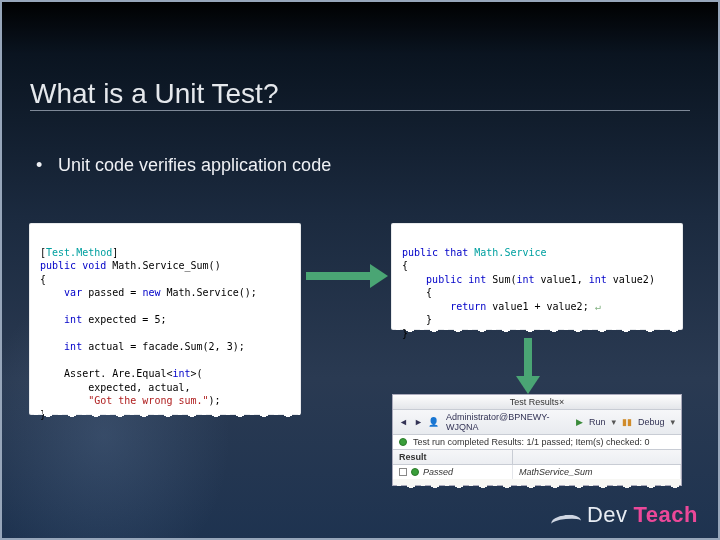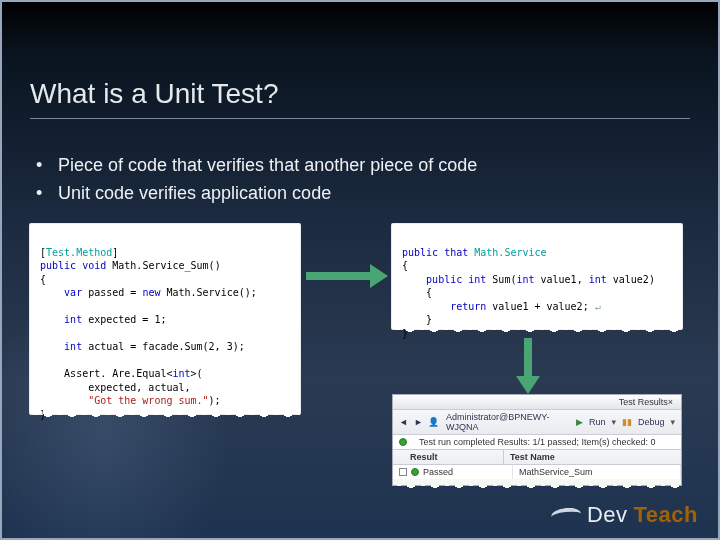--- a/index.html
+++ b/index.html
@@ -12,21 +12,20 @@
     overflow: hidden;
   }
   .bg-face {
     position: absolute; left: 0; bottom: 0; width: 260px; height: 260px;
     background: radial-gradient(ellipse 180px 220px at 40% 60%, rgba(120,150,190,0.35), rgba(30,50,80,0) 70%);
     opacity: 0.6;
   }
   .title-wrap {
     position: absolute; top: 78px; left: 30px; right: 30px;
     border-bottom: 1px solid rgba(200,210,225,0.6);
-    padding-bottom: 8px;
   }
   .title { font-size: 28px; color: #e5e8ec; font-weight: normal; }
   .bullets {
     position: absolute; top: 152px; left: 30px; right: 30px;
     font-size: 18px; line-height: 1.45;
     color: #eef0f4;
   }
   .bullets li { list-style: none; padding-left: 28px; position: relative; margin-bottom: 2px; }
   .bullets li::before { content: "•"; position: absolute; left: 6px; }
   .code-box {
@@ -49,46 +48,46 @@
   .attr { color: #00a0a0; }
   .str { color: #b02020; }
   .mono { white-space: pre; }
   .test-results {
     position: absolute; top: 394px; left: 392px; width: 290px; height: 92px;
     background: #f7f7f4; border: 1px solid #aab;
     font-family: Tahoma, Arial, sans-serif; font-size: 9px; color: #333;
   }
   .tr-header {
     background: linear-gradient(#fdfdfd,#e4e6ea);
-    border-bottom: 1px solid #c8ccd4; padding: 2px 8px; font-size: 9px;
-    display: flex; align-items: center; justify-content: flex-end;
+    border-bottom: 1px solid #c8ccd4; padding: 2px 21px; font-size: 9px;
+    display: flex; align-items: center; justify-content: center;
   }
   .tr-toolbar {
     background: linear-gradient(#f6f7f9,#e8ebef);
     border-bottom: 1px solid #c8ccd4; padding: 2px 6px;
     display: flex; align-items: center; gap: 6px;
     color: #335;
   }
   .tr-toolbar .glyph { display:inline-block; }
   .tr-summary {
     background: #ffffff; border-bottom: 1px solid #c8ccd4; padding: 2px 6px;
-    display: flex; align-items: center; gap: 12px;
+    display: flex; align-items: center; gap: 6px;
   }
   .tr-summary .ico {
     width: 8px; height: 8px; border-radius: 50%; background: #3a9f3a;
     border: 1px solid #2a7a2a; display:inline-block;
   }
   .tr-columns {
     background: linear-gradient(#f5f6f8,#eceef2);
     border-bottom: 1px solid #c8ccd4; display:flex;
   }
   .tr-col { padding: 2px 6px; font-weight: bold; }
-  .tr-col.a { width: 100px; border-right: 1px solid #c8ccd4; margin-left: 11px; }
+  .tr-col.a { width: 120px; border-right: 1px solid #c8ccd4; }
   .tr-col.b { flex: 1; }
-  .tr-row { display:flex; background:#fff; }
+  .tr-row { display:flex; background:#fff;font-style:italic; }
   .tr-cell { padding: 2px 6px; border-right: 1px solid #e4e6ea; }
   .tr-cell.a { width: 120px; display:flex; align-items:center; gap:4px; }
   .tr-cell.b { flex:1; }
   .pass-ico { width:8px; height:8px; border-radius:50%; background:#3a9f3a; border:1px solid #2a7a2a; }
   .test-results::after {
     content: ""; position: absolute; left: 0; right: 0; bottom: -6px; height: 10px;
     background:
       radial-gradient(circle at 6px 0px, #f7f7f4 5px, transparent 5px),
       radial-gradient(circle at 18px 2px, #f7f7f4 5px, transparent 5px);
     background-size: 24px 12px; background-repeat: repeat-x;
@@ -101,54 +100,53 @@
     border-left: 18px solid #4aa574; border-top: 12px solid transparent; border-bottom: 12px solid transparent; }
   .arrow-down {
     position: absolute; top: 338px; left: 520px; width: 16px; height: 54px;
   }
   .arrow-down .shaft { position:absolute; top:0; left:4px; width:8px; height:38px; background:#4aa574; }
   .arrow-down .head { position:absolute; top:38px; left:-4px; width:0; height:0;
     border-top: 18px solid #4aa574; border-left: 12px solid transparent; border-right: 12px solid transparent; }
   .logo {
     position: absolute; right: 22px; bottom: 12px;
     font-family: Arial, sans-serif; font-size: 22px; letter-spacing: 0.5px;
-    display: flex; gap: 6px;
+    display: flex; align-items: center; gap: 6px;
   }
   .logo .swoosh {
     width: 30px; height: 12px; border-top: 4px solid #cfd6e2; border-radius: 28px 28px 0 0 / 14px 14px 0 0;
     transform: translateY(6px) rotate(-6deg);
   }
   .logo .dev { color: #e8edf4; font-weight: 300; }
-  .logo .teach { color: #a16207; font-weight: 700; }
+  .logo .teach { color: #ec4899; font-weight: 700; }
   .frame { position:absolute; inset:0; border: 2px solid #97a6ba; pointer-events:none; }
   .para-mark { color:#7fb07f; }
 </style>
 </head>
 <body>
 
 <div class="bg-face"></div>
 <div class="frame"></div>
 
 <div class="title-wrap">
   <h1 class="title">What is a Unit Test?</h1>
 </div>
 
 <ul class="bullets">
-  <li>Piece of code that verifies that another piece of code</li>
   <li>Unit code verifies application code</li>
 </ul>
 
 <div class="code-box code-left">
   <div class="mono">
 <span>[</span><span class="attr">Test.Method</span><span>]</span>
 <span class="kw">public</span> <span class="kw">void</span> <span>Math.Service_Sum()</span>
 <span>{</span>
     <span class="kw">var</span><span> passed = </span><span class="kw">new</span><span> Math.Service();</span>
 
-    <span class="kw">int</span><span> expected = 1;</span>
+    <span class="kw">int</span><span> expected = 5;</span>
 
     <span class="kw">int</span><span> actual = facade.Sum(2, 3);</span>
 
     <span>Assert. Are.Equal&lt;</span><span class="kw">int</span><span>&gt;(</span>
 <span>        expected, actual,</span>
 <span class="str">        "Got the wrong sum."</span><span>);</span>
 <span>}</span></div>
 </div>
 
 <div class="code-box code-right">
@@ -187,21 +185,20 @@
     <span style="color:#d08b2a">▮▮</span>
     <span>Debug</span>
     <span style="color:#555">▾</span>
   </div>
   <div class="tr-summary">
     <span class="ico"></span>
     <span>Test run completed Results: 1/1 passed; Item(s) checked: 0</span>
   </div>
   <div class="tr-columns">
     <div class="tr-col a">Result</div>
-    <div class="tr-col b">Test Name</div>
   </div>
   <div class="tr-row">
     <div class="tr-cell a">
       <span style="width:8px;height:8px;border:1px solid #888;display:inline-block;"></span>
       <span class="pass-ico"></span>
       <span>Passed</span>
     </div>
     <div class="tr-cell b">MathService_Sum</div>
   </div>
 </div>

